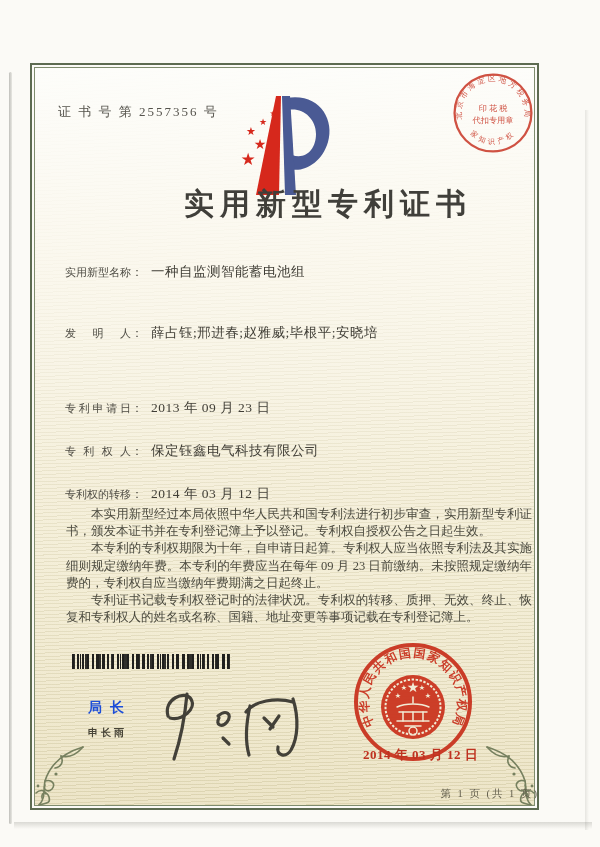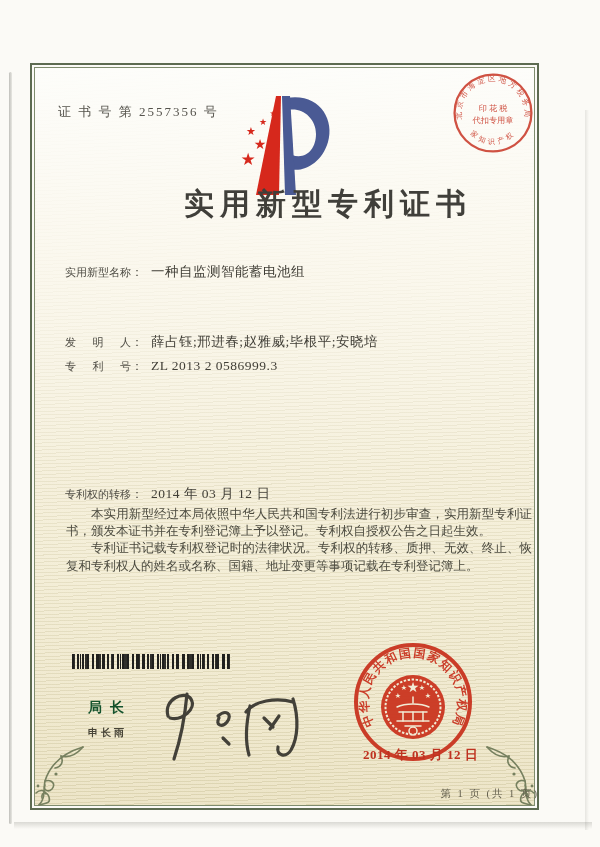--- a/index.html
+++ b/index.html
@@ -35,35 +35,35 @@
   .tax-stamp{position:absolute;left:452px;top:72px;width:82px;height:82px;opacity:.92;}
 
   .title{position:absolute;left:30px;top:184px;width:596px;text-align:center;
     font-size:30px;font-weight:700;letter-spacing:6px;color:#403f3a;}
 
   .field-row{position:absolute;left:65px;white-space:nowrap;color:#45433c;}
   .flabel{display:inline-block;width:66px;text-align:justify;text-align-last:justify;
     font-size:11px;color:#4e4c44;vertical-align:baseline;}
   .fcolon{font-size:12px;color:#4e4c44;margin-right:8px;}
   .fvalue{font-size:13.5px;letter-spacing:.5px;color:#403e36;}
-  .row1{top:262px;} .row2{top:332px;} .row3{top:356px;}
+  .row1{top:262px;} .row2{top:323px;} .row3{top:356px;}
   .row4{top:398px;} .row5{top:441px;} .row6{top:484px;}
 
   .body-text{position:absolute;left:66px;top:506px;width:466px;}
   .body-text p{margin:0;font-size:12.5px;line-height:17.2px;text-indent:2em;
     text-align:justify;color:#4b4a3f;}
 
   .barcode{position:absolute;left:72px;top:654px;width:158px;height:15px;
     background:
       repeating-linear-gradient(90deg,#20201e 0 2px,rgba(0,0,0,0) 2px 5px),
       repeating-linear-gradient(90deg,#20201e 0 1px,rgba(0,0,0,0) 1px 8px),
       repeating-linear-gradient(90deg,rgba(32,32,30,.92) 0 3px,rgba(0,0,0,0) 3px 13px);}
 
   .director-title{position:absolute;left:88px;top:699px;font-size:14px;font-weight:600;
-    letter-spacing:8px;color:#14532d;}
+    letter-spacing:8px;color:#1d4ed8;}
   .director-name{position:absolute;left:88px;top:726px;font-size:10px;font-weight:600;
     letter-spacing:3px;color:#474437;}
   .signature{position:absolute;left:146px;top:686px;width:172px;height:80px;}
 
   .official-seal{position:absolute;left:352px;top:641px;width:122px;height:122px;opacity:.95;}
   .seal-date{position:absolute;left:363px;top:746px;font-size:13px;font-weight:600;
     color:#bf3220;letter-spacing:.5px;white-space:nowrap;z-index:5;}
 
   .footer{position:absolute;left:30px;top:787px;width:509px;text-align:right;
     font-size:10.5px;letter-spacing:2px;color:#625e4d;}
@@ -138,29 +138,33 @@
   </svg>
 
   <div class="title">实用新型专利证书</div>
 
   <div class="field-row row1">
     <span class="flabel">实用新型名称</span><span class="fcolon">：</span><span class="fvalue">一种自监测智能蓄电池组</span>
   </div>
   <div class="field-row row2">
     <span class="flabel">发明人</span><span class="fcolon">：</span><span class="fvalue">薛占钰;邢进春;赵雅威;毕根平;安晓培</span>
   </div>
-  <div class="field-row row3">
-    <span class="flabel">专利号</span><span class="fcolon">：</span><span class="fvalue">ZL 2013 2 0586999.3</span>
+  <div class="field-row row4">
+    <span class="flabel">专利申请日</span><span class="fcolon">：</span><span class="fvalue">2013 年 09 月 23 日</span>
+  </div>
+  <div class="field-row row5">
+    <span class="flabel">专利权人</span><span class="fcolon">：</span><span class="fvalue">保定钰鑫电气科技有限公司</span>
   </div>
   <div class="field-row row6">
     <span class="flabel">专利权的转移</span><span class="fcolon">：</span><span class="fvalue">2014 年 03 月 12 日</span>
   </div>
 
   <div class="body-text">
     <p>本实用新型经过本局依照中华人民共和国专利法进行初步审查，实用新型专利证书，颁发本证书并在专利登记簿上予以登记。专利权自授权公告之日起生效。</p>
+    <p>本专利的专利权期限为十年，自申请日起算。专利权人应当依照专利法及其实施细则规定缴纳年费。本专利的年费应当在每年 09 月 23 日前缴纳。未按照规定缴纳年费的，专利权自应当缴纳年费期满之日起终止。</p>
     <p>专利证书记载专利权登记时的法律状况。专利权的转移、质押、无效、终止、恢复和专利权人的姓名或名称、国籍、地址变更等事项记载在专利登记簿上。</p>
   </div>
 
   <div class="barcode"></div>
 
   <div class="director-title">局长</div>
   <div class="director-name">申长雨</div>
 
   <svg class="signature" viewBox="0 0 172 80">
     <g stroke="#35332d" fill="none" stroke-width="3.2" stroke-linecap="round" opacity=".92">

